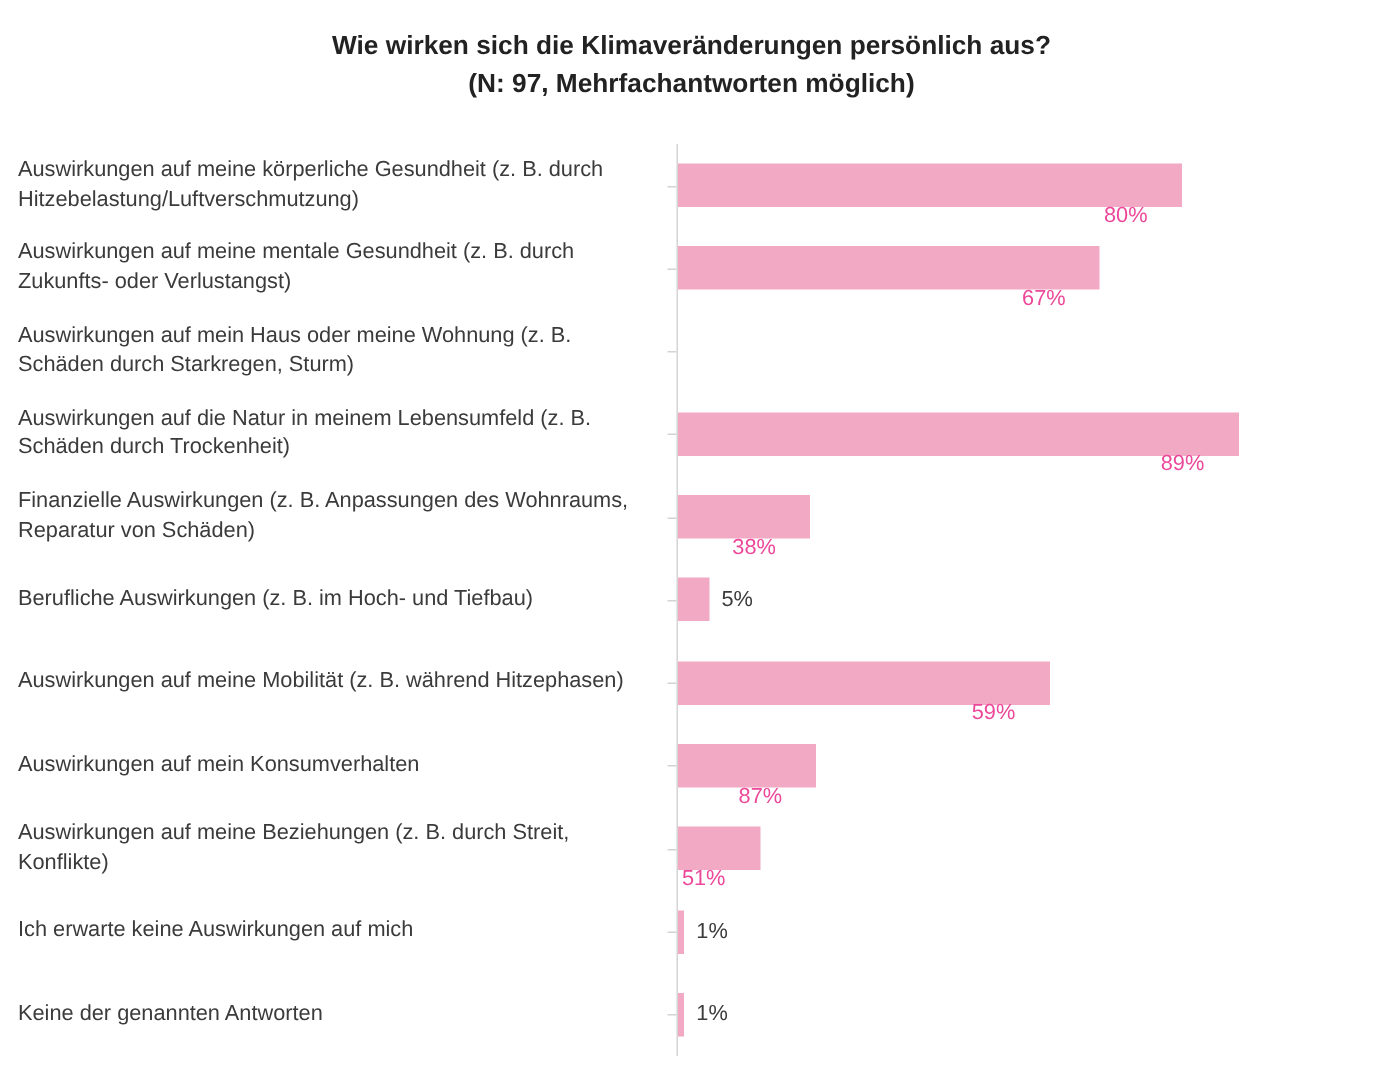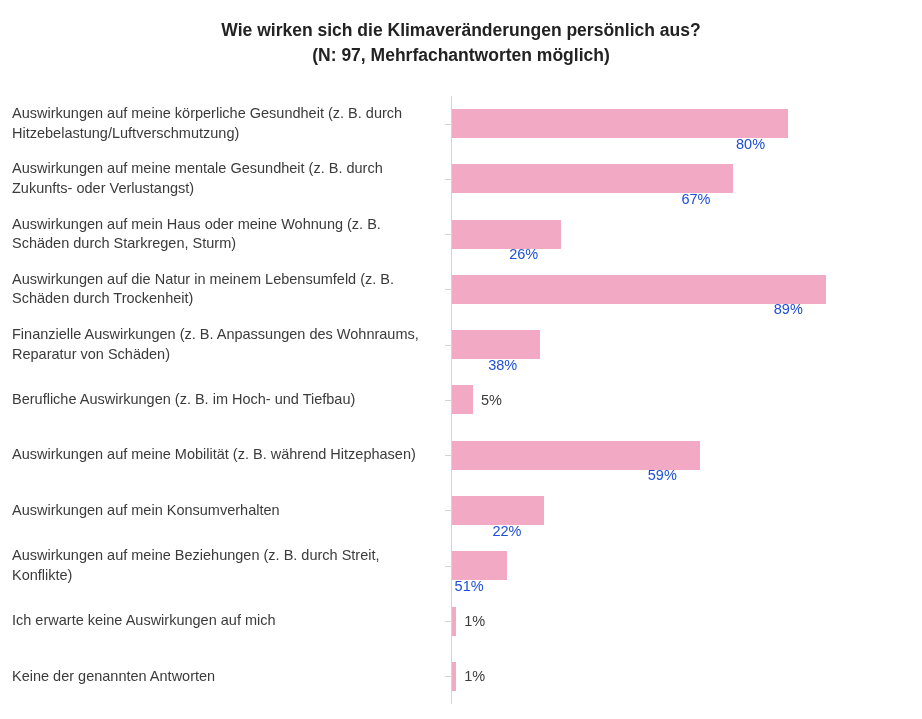--- a/index.html
+++ b/index.html
@@ -94,21 +94,21 @@
     background: #f2a9c4;
   }
   .bar-value {
     margin-left: 8px;
     font-size: 14.5px;
     color: #3b3b3b;
     white-space: nowrap;
   }
   .bar-value.inside {
     margin-left: -52px;
-    color: #1d4ed8;
+    color: #ec4899;
     margin-top: 40px;
   }
 </style>
 </head>
 <body>
 
 <div class="chart-root">
 
   <div class="chart-title">
     <span>Wie wirken sich die Klimaveränderungen persönlich aus?</span>
@@ -130,24 +130,20 @@
           <div class="cat-label">Auswirkungen auf meine mentale Gesundheit (z. B. durch Zukunfts- oder Verlustangst)</div>
           <div class="tick"></div>
           <div class="bar-wrap">
             <div class="bar" style="width: 281.4px; background: rgb(242, 169, 196);"></div>
             <div class="bar-value inside">67%</div>
           </div>
         </div>
         <div class="row">
           <div class="cat-label">Auswirkungen auf mein Haus oder meine Wohnung (z. B. Schäden durch Starkregen, Sturm)</div>
           <div class="tick"></div>
-          <div class="bar-wrap">
-            <div class="bar" style="width: 109.2px; background: rgb(242, 169, 196);"></div>
-            <div class="bar-value inside">26%</div>
-          </div>
         </div>
         <div class="row">
           <div class="cat-label">Auswirkungen auf die Natur in meinem Lebensumfeld (z. B. Schäden durch Trockenheit)</div>
           <div class="tick"></div>
           <div class="bar-wrap">
             <div class="bar" style="width: 373.8px; background: rgb(242, 169, 196);"></div>
             <div class="bar-value inside">89%</div>
           </div>
         </div>
         <div class="row">
@@ -172,21 +168,21 @@
           <div class="bar-wrap">
             <div class="bar" style="width: 247.8px; background: rgb(242, 169, 196);"></div>
             <div class="bar-value inside">59%</div>
           </div>
         </div>
         <div class="row">
           <div class="cat-label">Auswirkungen auf mein Konsumverhalten</div>
           <div class="tick"></div>
           <div class="bar-wrap">
             <div class="bar" style="width: 92.4px; background: rgb(242, 169, 196);"></div>
-            <div class="bar-value inside">22%</div>
+            <div class="bar-value inside">87%</div>
           </div>
         </div>
         <div class="row">
           <div class="cat-label">Auswirkungen auf meine Beziehungen (z. B. durch Streit, Konflikte)</div>
           <div class="tick"></div>
           <div class="bar-wrap">
             <div class="bar" style="width: 54.6px; background: rgb(242, 169, 196);"></div>
             <div class="bar-value inside">51%</div>
           </div>
         </div>

